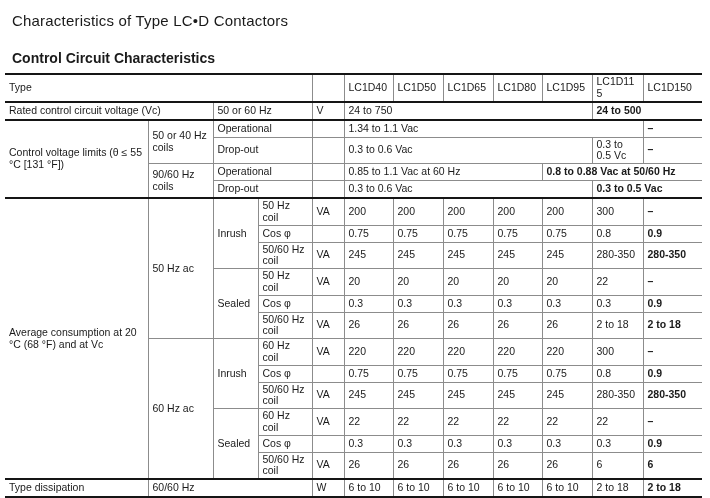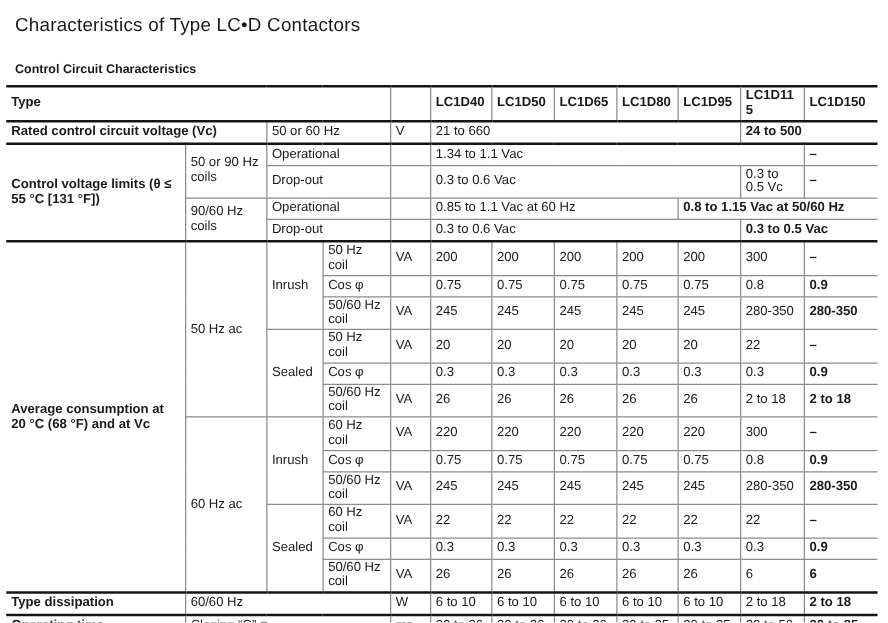--- a/index.html
+++ b/index.html
@@ -2,35 +2,35 @@
 <html><head>
 <meta charset="utf-8">
 <style>
   html,body{margin:0;padding:0;}
   body{
     width:710px;height:498px;background:#ffffff;
     font-family:"Liberation Sans",sans-serif;color:#1a1a1a;
     overflow:hidden;
   }
   h1{font-size:15px;font-weight:normal;margin:12px 0 0 12px;letter-spacing:.2px;}
-  h2{font-size:10px;font-weight:bold;margin:21px 0 7px 12px;}
+  h2{font-size:14px;font-weight:bold;margin:21px 0 7px 12px;}
   table{
     border-collapse:collapse;table-layout:fixed;
     margin-left:5px;width:697px;
   }
   td{
     border:1px solid #8c8c8c;
     font-size:10.5px;line-height:1.12;
     padding:1px 4px;height:14px;
     vertical-align:middle;text-align:left;
     overflow:hidden;word-wrap:break-word;
   }
   td:first-child{border-left:0;}
   td:last-child{border-right:0;font-weight:bold;}
-  td.b{font-weight:bold;}
+  td.b{font-weight:normal;}
   td.hb{border-bottom:2px solid #151515;}
   tr.ht td{border-top:2px solid #151515;height:17px;}
 </style>
 </head>
 <body>
 
 <div>
   <h1>Characteristics of Type LC•D Contactors</h1>
   <h2>Control Circuit Characteristics</h2>
 
@@ -58,44 +58,44 @@
           <td class="b hb">LC1D65</td>
           <td class="b hb">LC1D80</td>
           <td class="b hb">LC1D95</td>
           <td class="b hb">LC1D115</td>
           <td class="b hb">LC1D150</td>
         </tr>
         <tr>
           <td colspan="2" class="b hb">Rated control circuit voltage (Vc)</td>
           <td colspan="2" class="hb">50 or 60 Hz</td>
           <td class="hb">V</td>
-          <td colspan="5" class="hb">21 to 660</td>
+          <td colspan="5" class="hb">24 to 750</td>
           <td colspan="2" class="hb">24 to 500</td>
         </tr>
         <tr>
           <td rowspan="4" class="b hb">Control voltage limits (θ ≤ 55 °C [131 °F])</td>
-          <td rowspan="2">50 or 90 Hz coils</td>
+          <td rowspan="2">50 or 40 Hz coils</td>
           <td colspan="2">Operational</td>
           <td></td>
           <td colspan="6">1.34 to 1.1 Vac</td>
           <td>–</td>
         </tr>
         <tr>
           <td colspan="2">Drop-out</td>
           <td></td>
           <td colspan="5">0.3 to 0.6 Vac</td>
           <td>0.3 to 0.5 Vc</td>
           <td>–</td>
         </tr>
         <tr>
           <td rowspan="2" class="hb">90/60 Hz coils</td>
           <td colspan="2">Operational</td>
           <td></td>
           <td colspan="4">0.85 to 1.1 Vac at 60 Hz</td>
-          <td colspan="3">0.8 to 1.15 Vac at 50/60 Hz</td>
+          <td colspan="3">0.8 to 0.88 Vac at 50/60 Hz</td>
         </tr>
         <tr>
           <td colspan="2" class="hb">Drop-out</td>
           <td class="hb"></td>
           <td colspan="5" class="hb">0.3 to 0.6 Vac</td>
           <td colspan="2" class="hb">0.3 to 0.5 Vac</td>
         </tr>
         <tr>
           <td rowspan="12" class="b hb">Average consumption at 20 °C (68 °F) and at Vc</td>
           <td rowspan="6">50 Hz ac</td>

